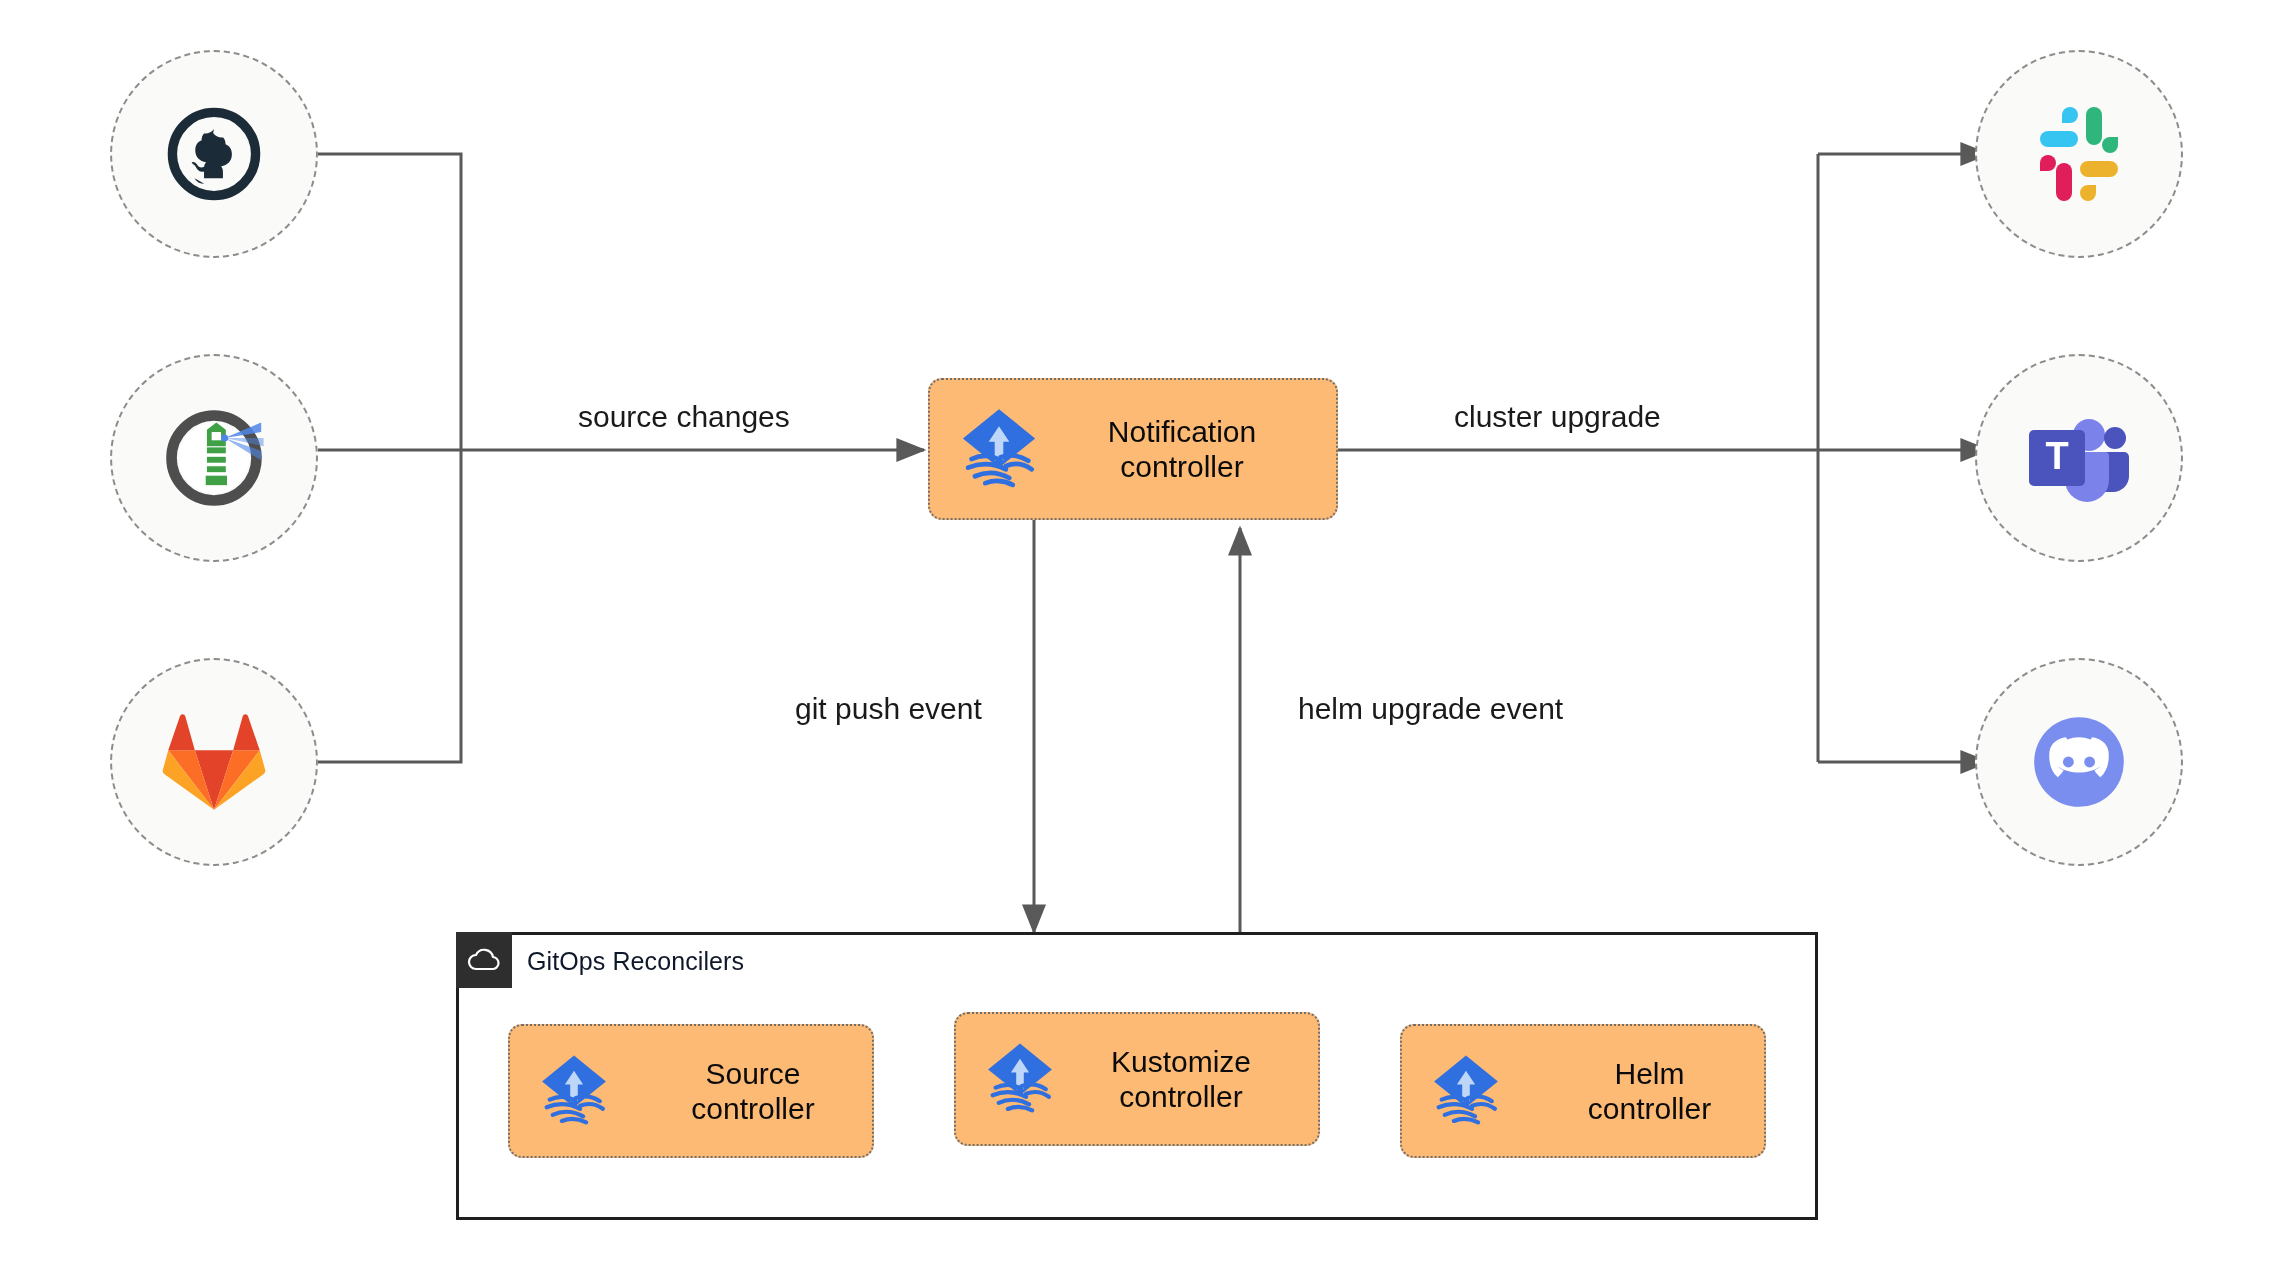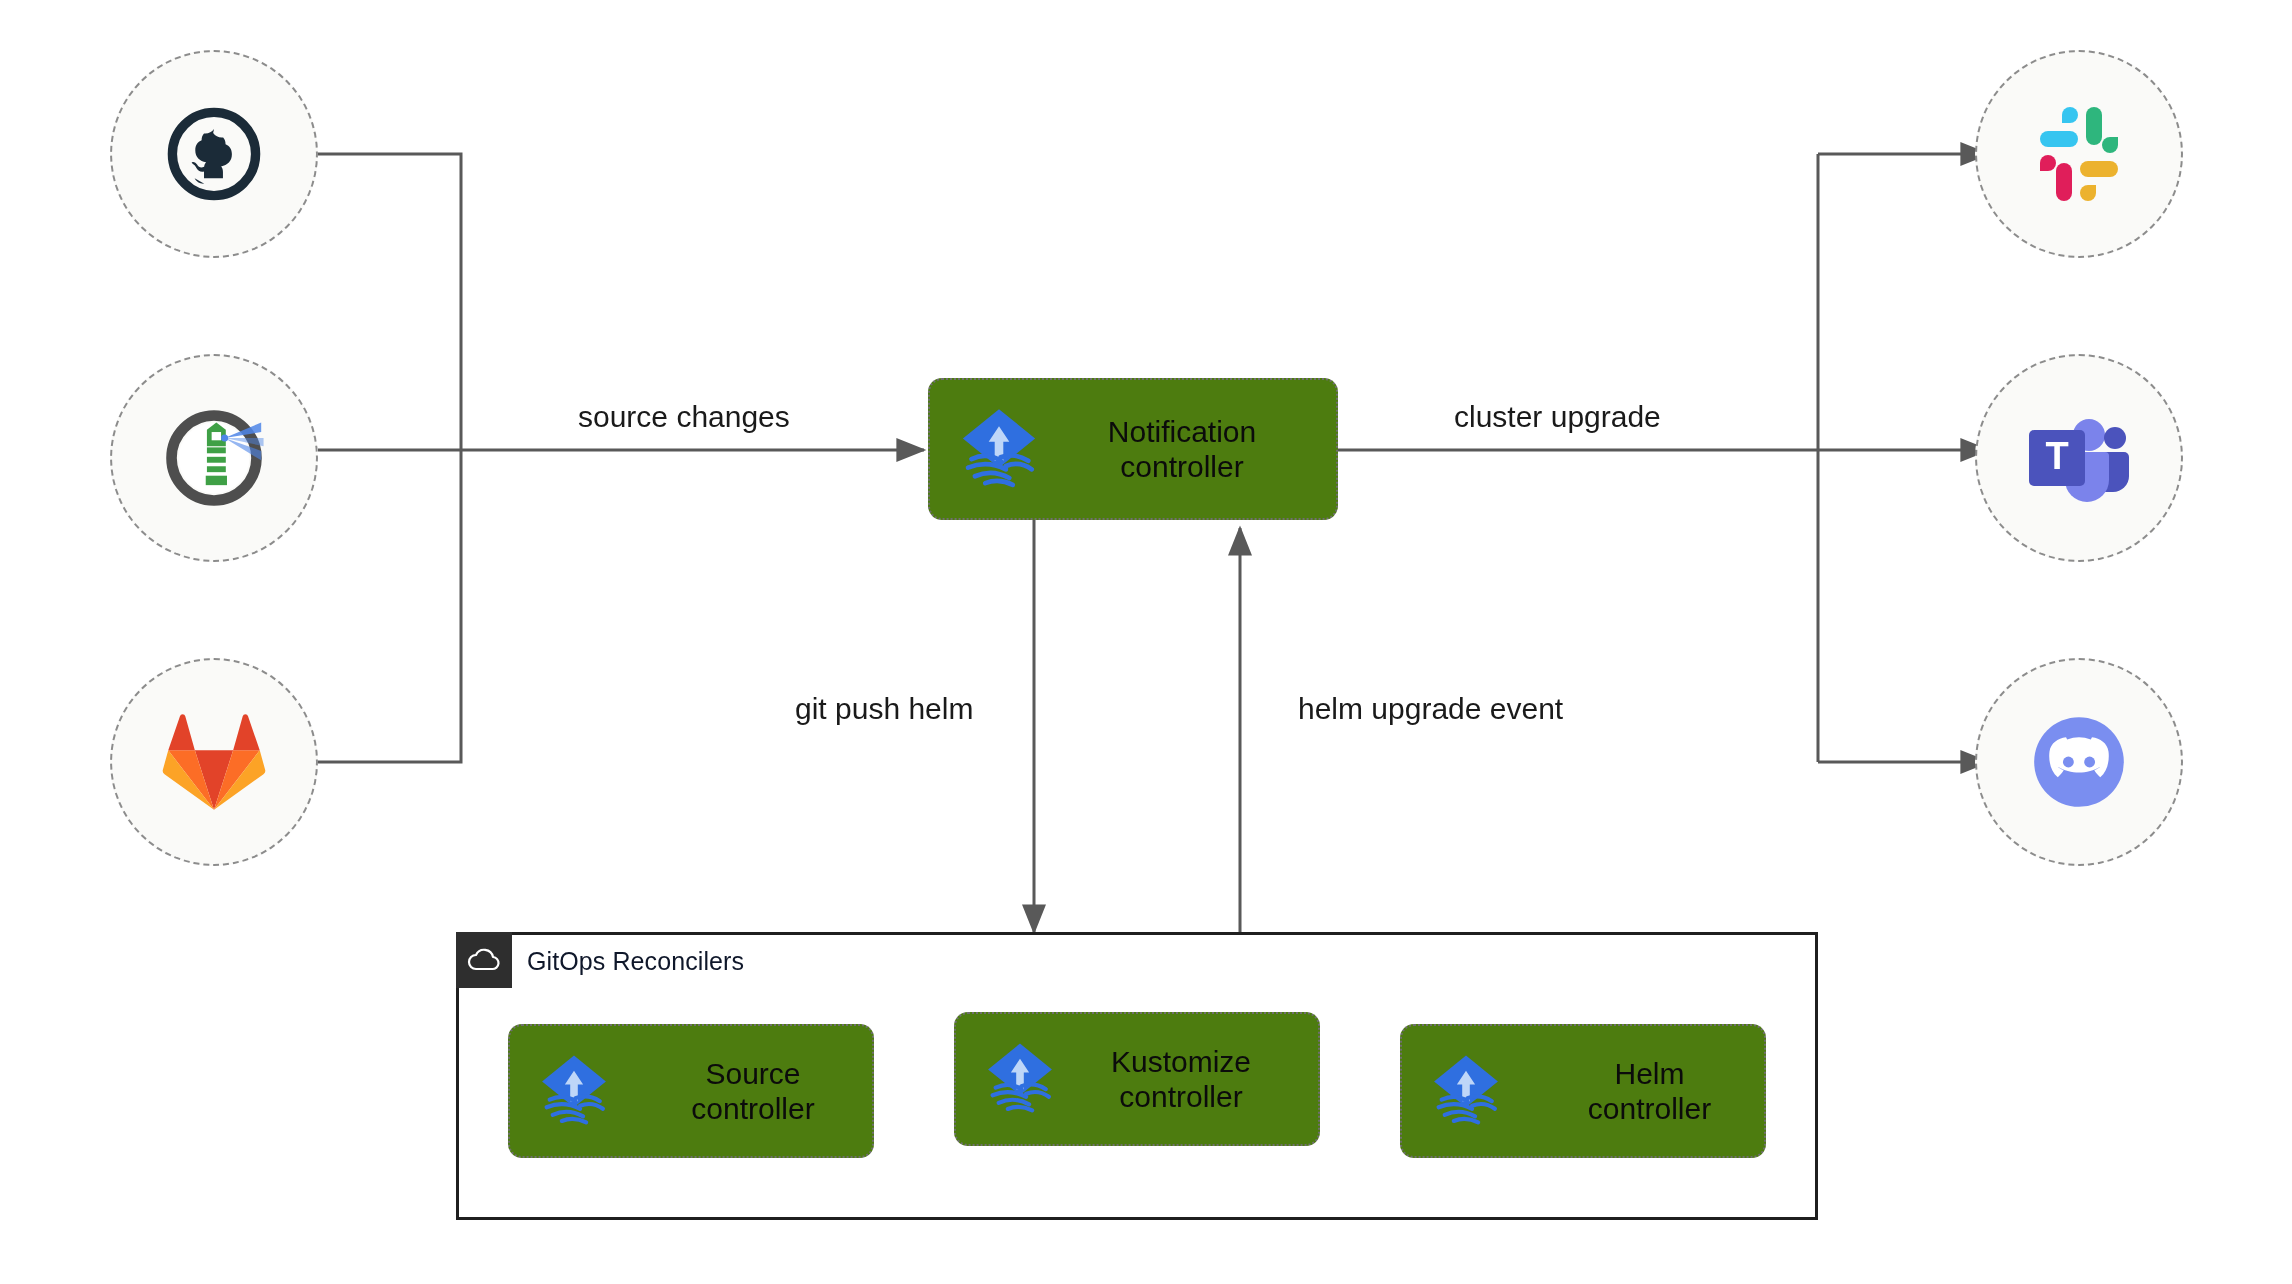--- a/index.html
+++ b/index.html
@@ -35,21 +35,21 @@
     display: flex;
     align-items: center;
     justify-content: center;
   }
   .circle-node svg { display: block; }
 
   
   .ctrl-box {
     position: absolute;
     box-sizing: border-box;
-    background: #4d7c0f;
+    background: #fdba74;
     border: 2px dotted #6f6f6f;
     border-radius: 14px;
     display: flex;
     align-items: center;
     justify-content: space-between;
   }
   .ctrl-logo {
     flex: 0 0 auto;
     margin-left: 26px;
     margin-right: 8px;
@@ -125,21 +125,21 @@
 
       <path d="M1240,932 L1240,528" marker-end="url(#arrow)"></path>
 
       <path d="M874,1090 L948,1090" marker-end="url(#arrow)"></path>
       <path d="M1320,1090 L1394,1090" marker-end="url(#arrow)"></path>
     </g>
   </svg>
 
   <div class="edge-label" style="left:578px; top:400px;text-align:right;">source changes</div>
   <div class="edge-label" style="left:1454px; top:400px;">cluster upgrade</div>
-  <div class="edge-label" style="left:795px; top:692px;">git push helm</div>
+  <div class="edge-label" style="left:795px; top:692px;">git push event</div>
   <div class="edge-label" style="left:1262px; top:692px;margin-left:36px;">helm upgrade event</div>
 
   <div class="circle-node" style="left:110px; top:50px;">
     <svg width="104" height="104" viewBox="0 0 100 100">
       <circle cx="50" cy="50" r="40" fill="none" stroke="#1b2b38" stroke-width="9"></circle>
       <path fill="#1b2b38" d="M50 26c-2.2 3.2-5.6 4.6-9.6 4.2-1.6 1.6-2.4 4-2.3 6.6-3.8 1.6-6.1 4.9-6.1 9.6 0 6.7 4.2 10.4 10.4 11.6-1.1 1.1-1.7 2.6-1.9 4.3-2.7 1.1-5.2.7-6.6-1.9-1-1.6-2.5-2.6-4-2.7-1.6-.1-1.8.8-.4 1.6 1.8 1.1 2.7 2.3 3.6 4.2 1.4 3 4.6 4.1 7.3 3.3v6.6h18.2V67c0-2.2-.6-4-1.8-5.1 6.2-1.2 10.4-4.9 10.4-11.6 0-4.7-2.3-8-6.1-9.6.1-2.6-.7-5-2.3-6.6-4 .4-7.4-1-9.6-4.2z"></path>
       <path fill="#1b2b38" d="M40.6 78.5c-4.8.2-7.4-1.8-9.2-5.1"></path>
     </svg>
   </div>
 

